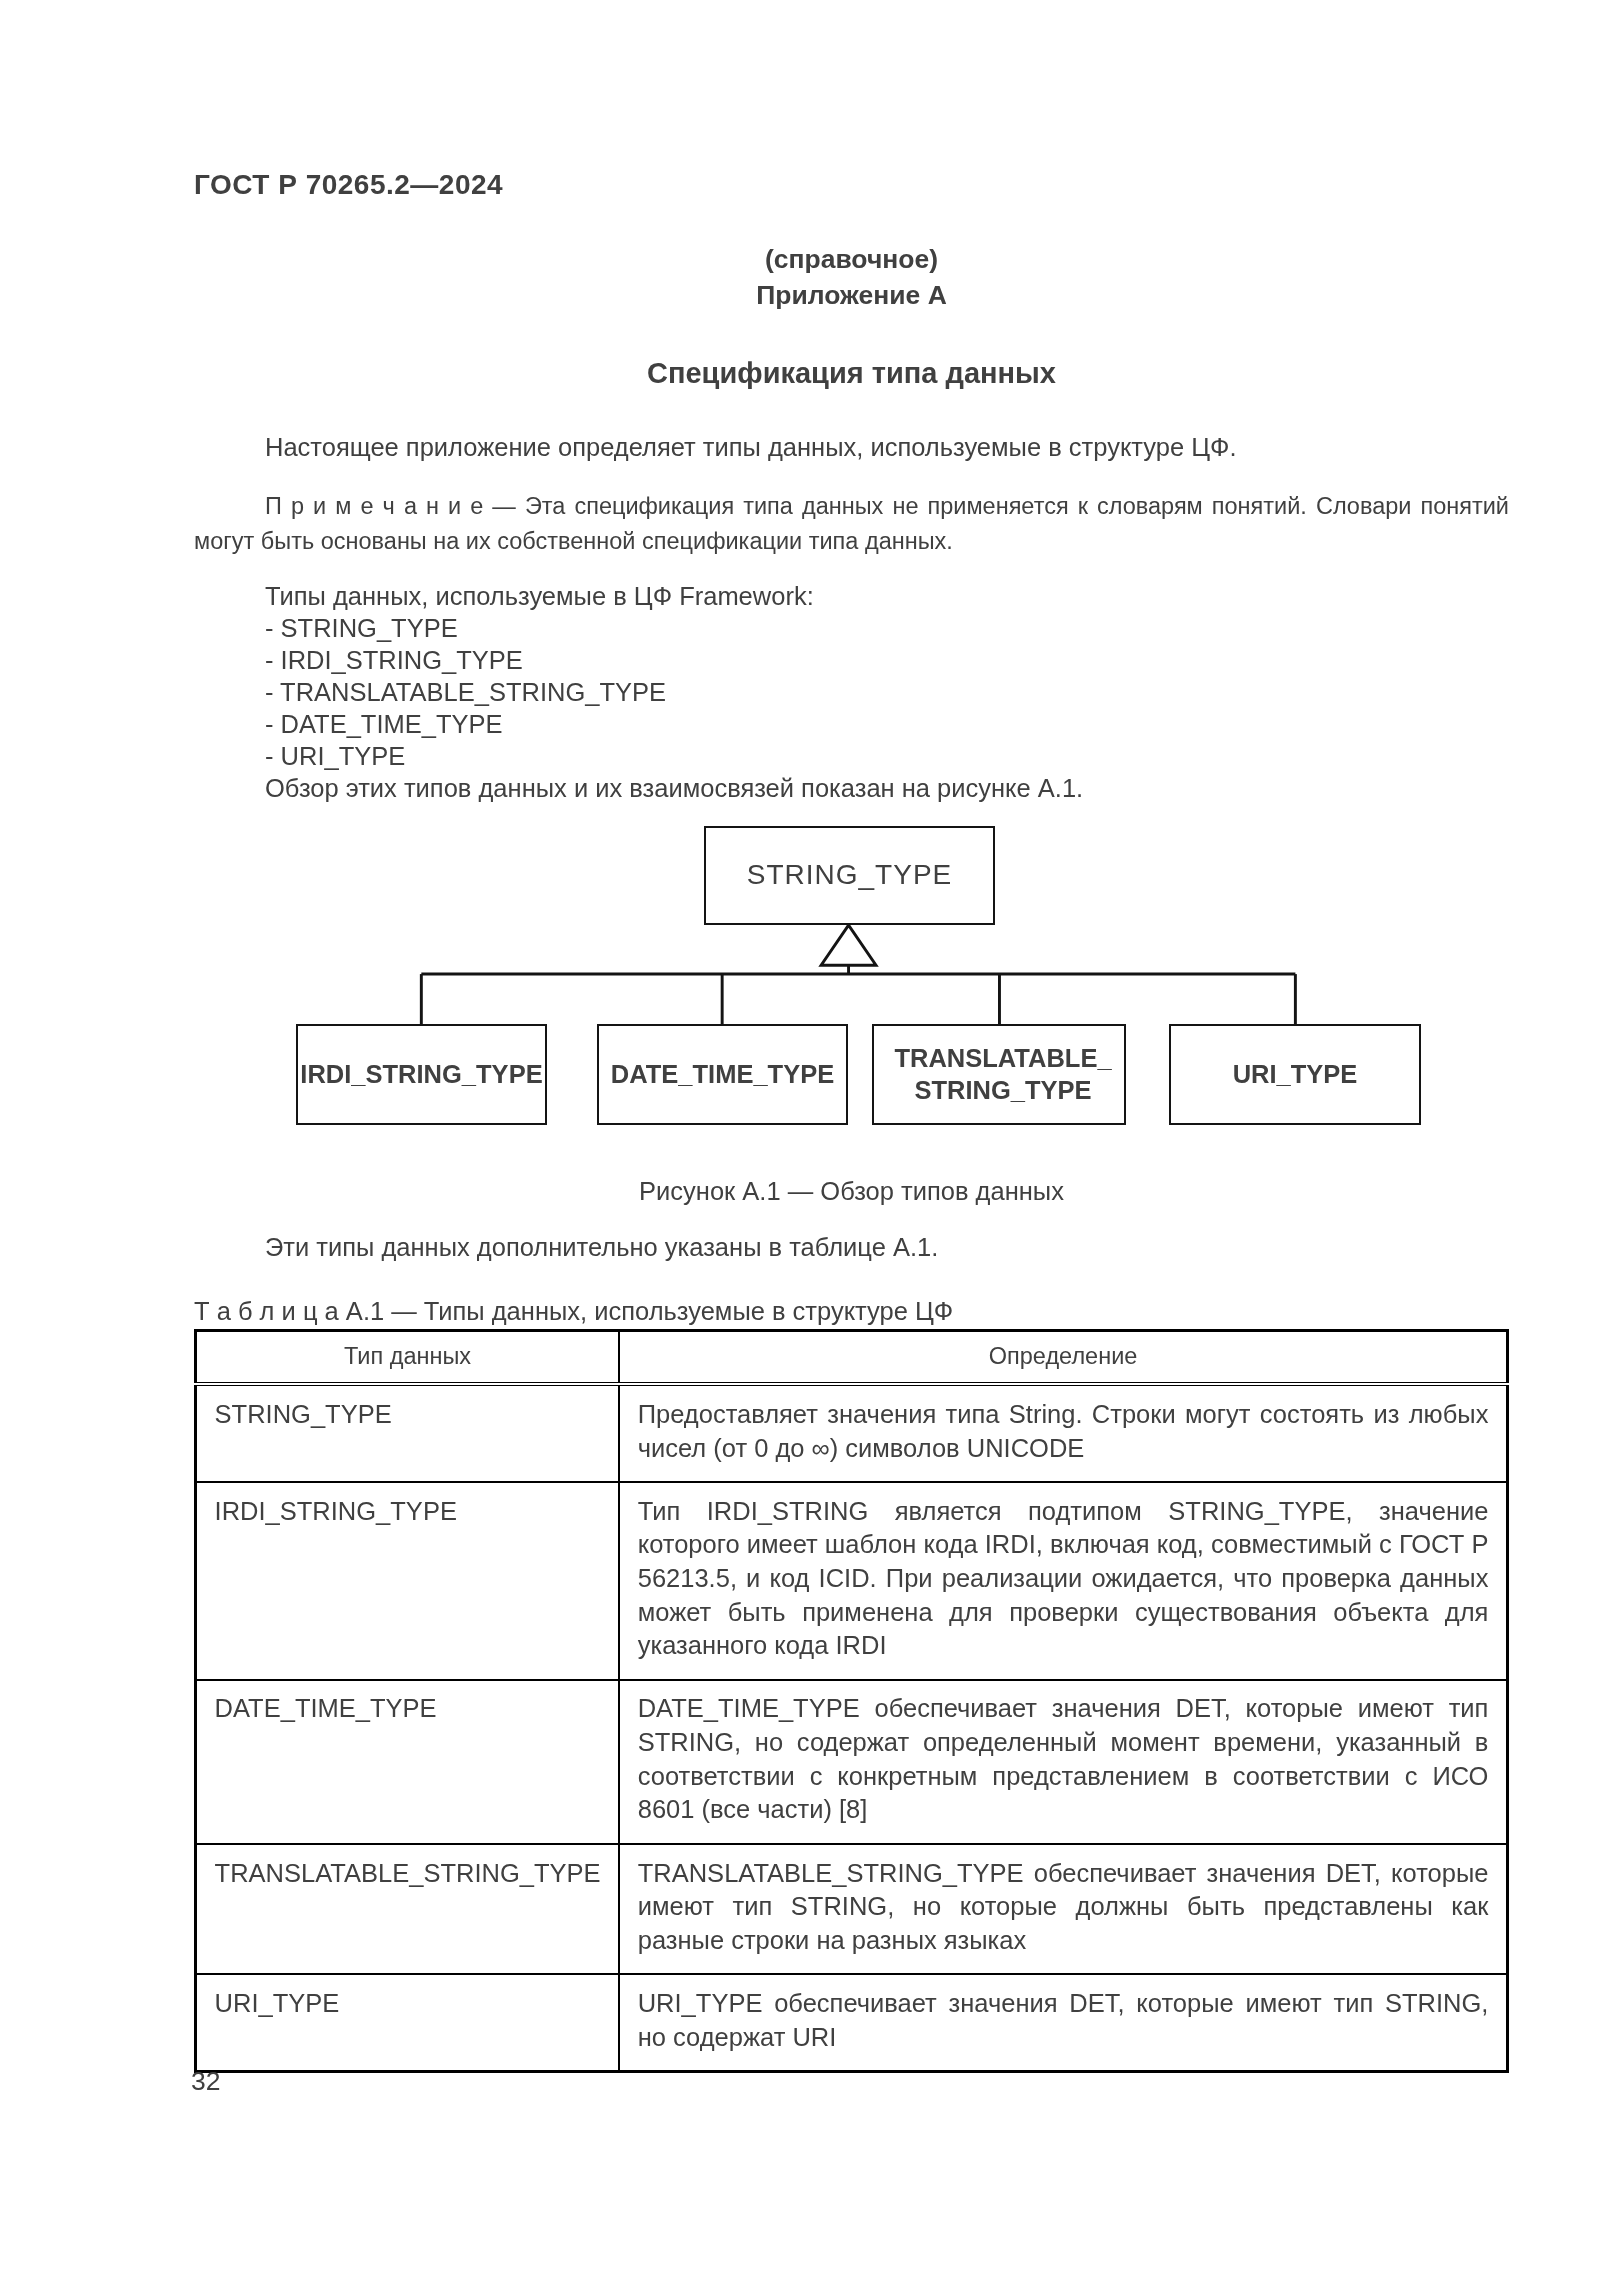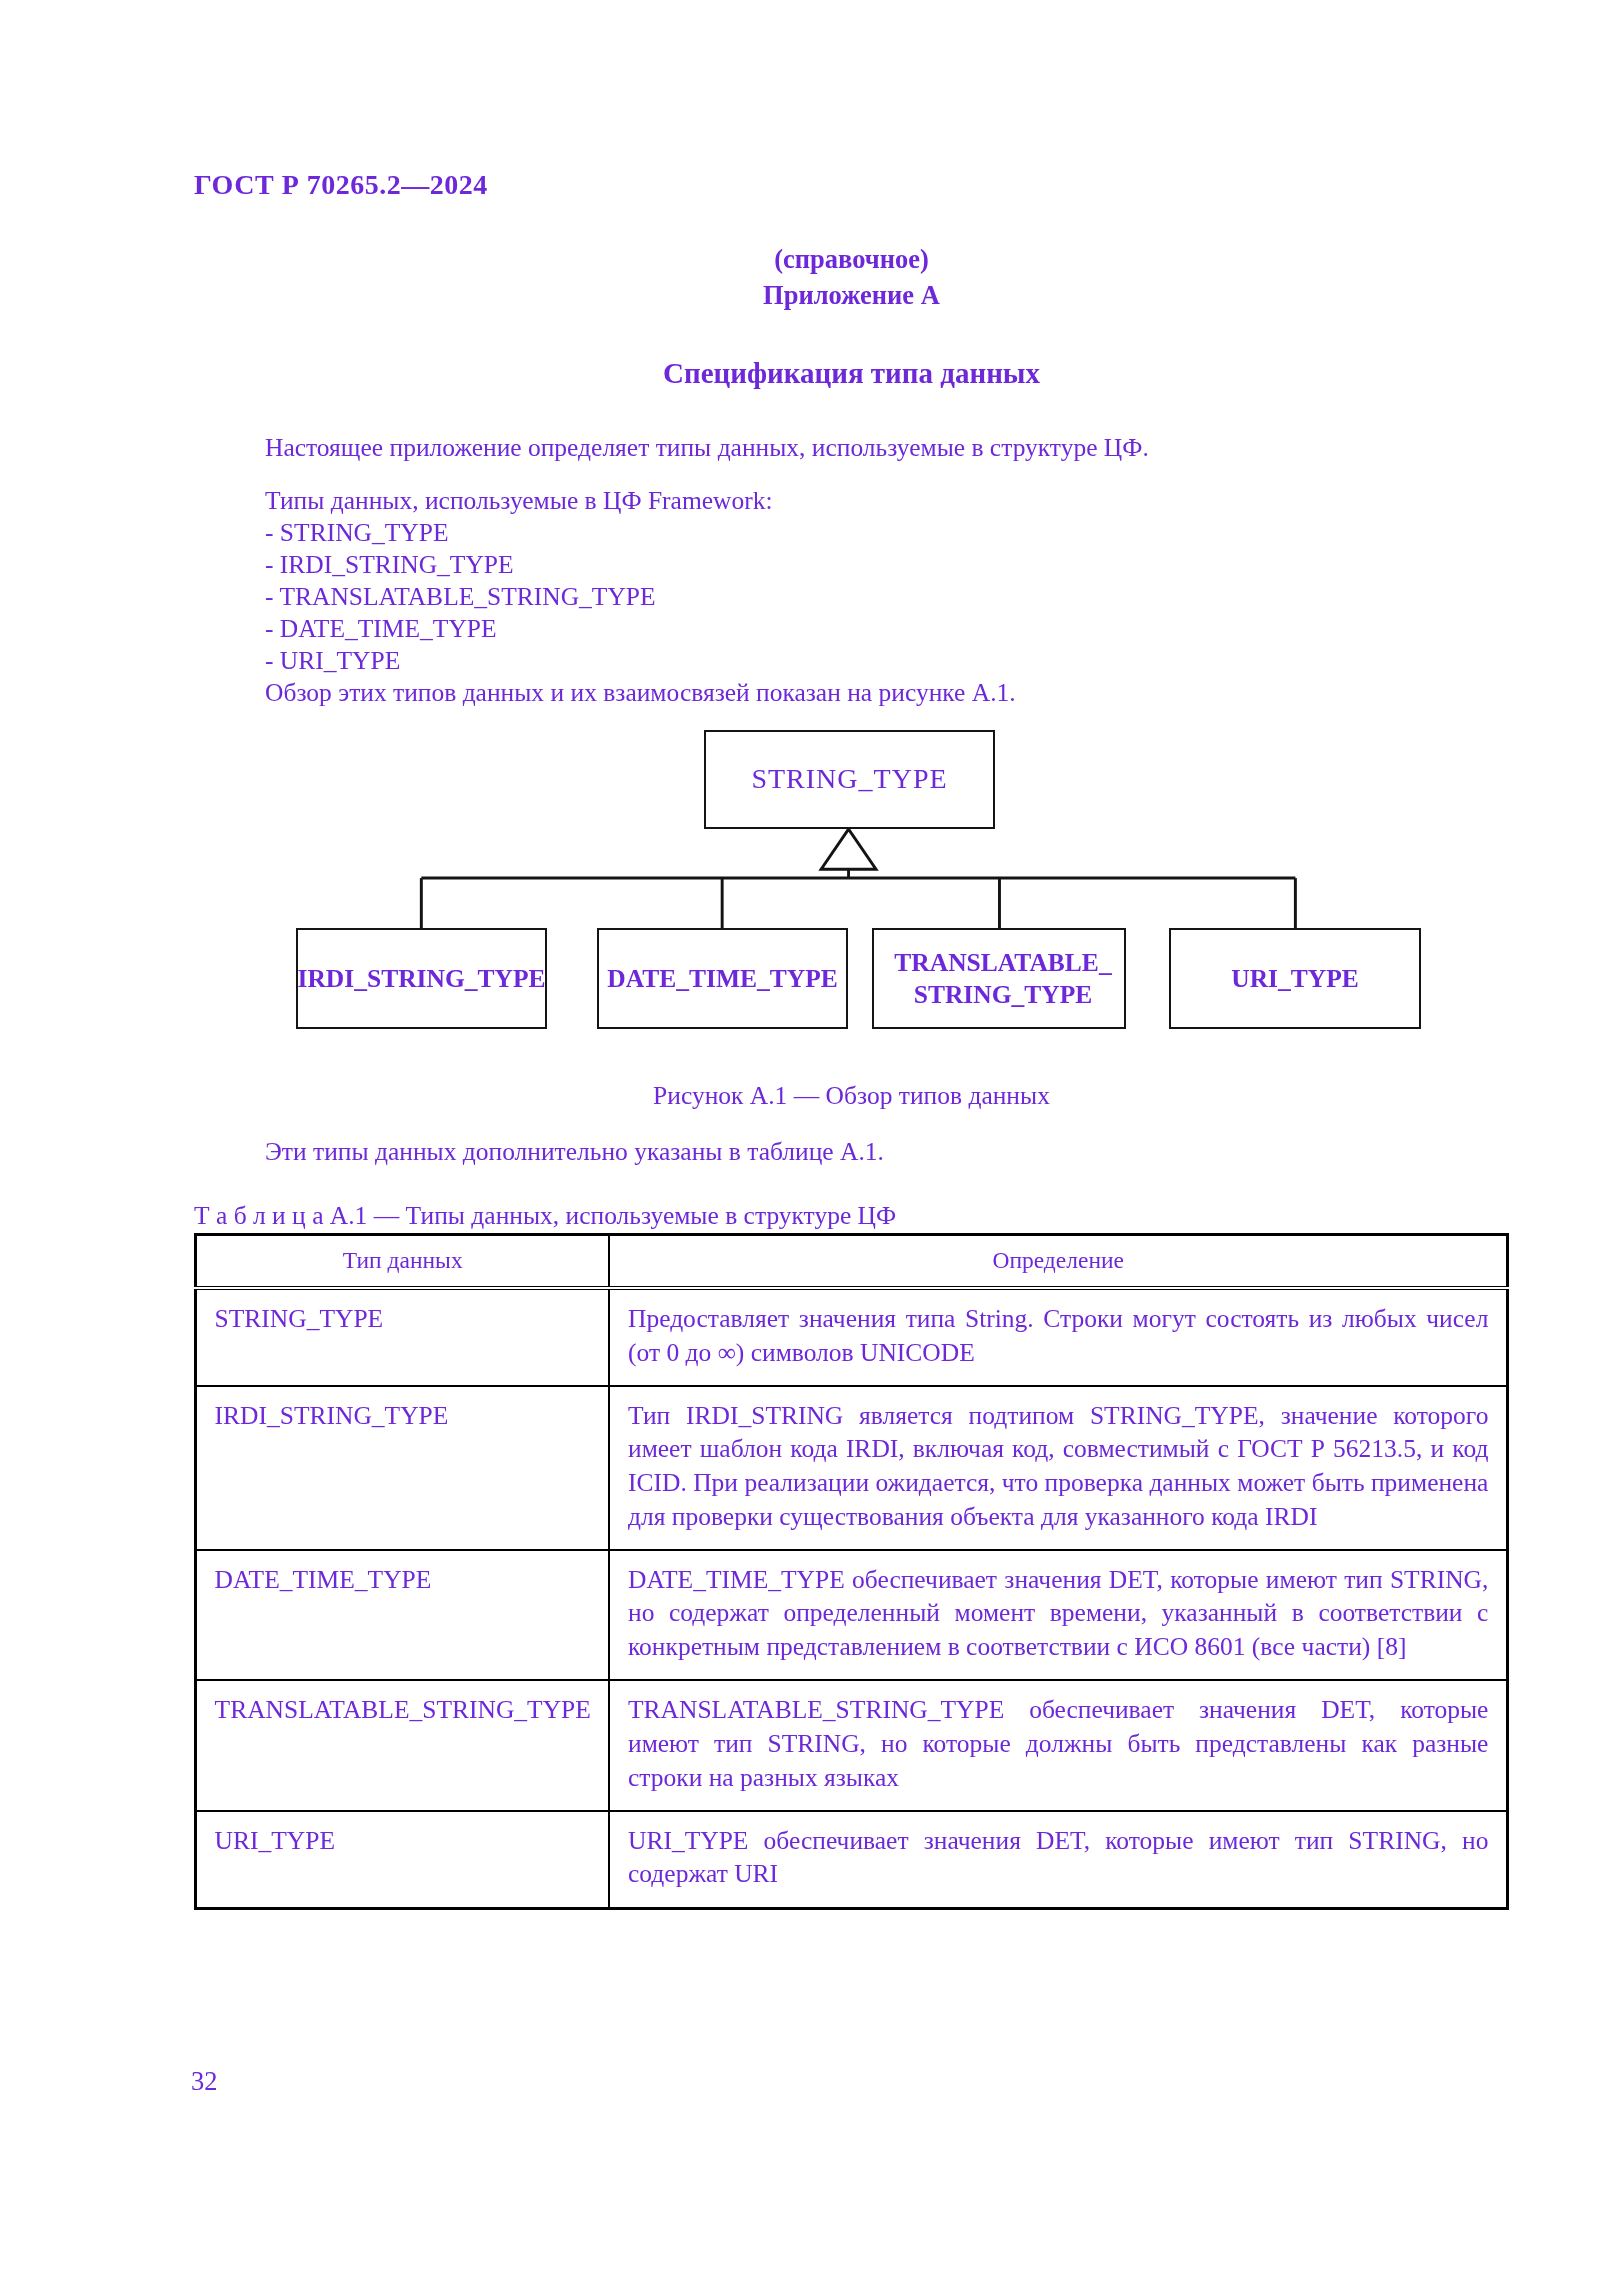--- a/index.html
+++ b/index.html
@@ -2,22 +2,22 @@
 <html lang="ru"><head>
 <meta charset="utf-8">
 <style>
   * { margin:0; padding:0; box-sizing:border-box; }
   html,body { background:#e8e8e8; }
   .page {
     position:relative;
     width:1621px; height:2293px;
     margin:0 auto;
     background:#ffffff;
-    color:#6d28d9;
-    font-family:Liberation Serif, serif;
+    color:#404040;
+    font-family:Liberation Sans, sans-serif;
     font-size:25.5px;
     overflow:hidden;
   }
   .content {
     position:absolute;
     left:194px; top:169px;
     width:1315px;
   }
   .doc-header {
     font-weight:bold;
@@ -135,20 +135,21 @@
 
     <div class="appendix-block">
       <div>(справочное)</div>
       <div>Приложение А</div>
     </div>
 
     <div class="page-title">Спецификация типа данных</div>
 
     <p class="para">Настоящее приложение определяет типы данных, используемые в структуре ЦФ.</p>
 
+    <p class="note-para">П р и м е ч а н и е  — Эта спецификация типа данных не применяется к словарям понятий. Словари понятий могут быть основаны на их собственной спецификации типа данных.</p>
 
     <div class="type-list">
       <div>Типы данных, используемые в ЦФ Framework:</div>
       <div>- STRING_TYPE</div>
       <div>- IRDI_STRING_TYPE</div>
       <div>- TRANSLATABLE_STRING_TYPE</div>
       <div>- DATE_TIME_TYPE</div>
       <div>- URI_TYPE</div>
       <div>Обзор этих типов данных и их взаимосвязей показан на рисунке А.1.</div>
     </div>

